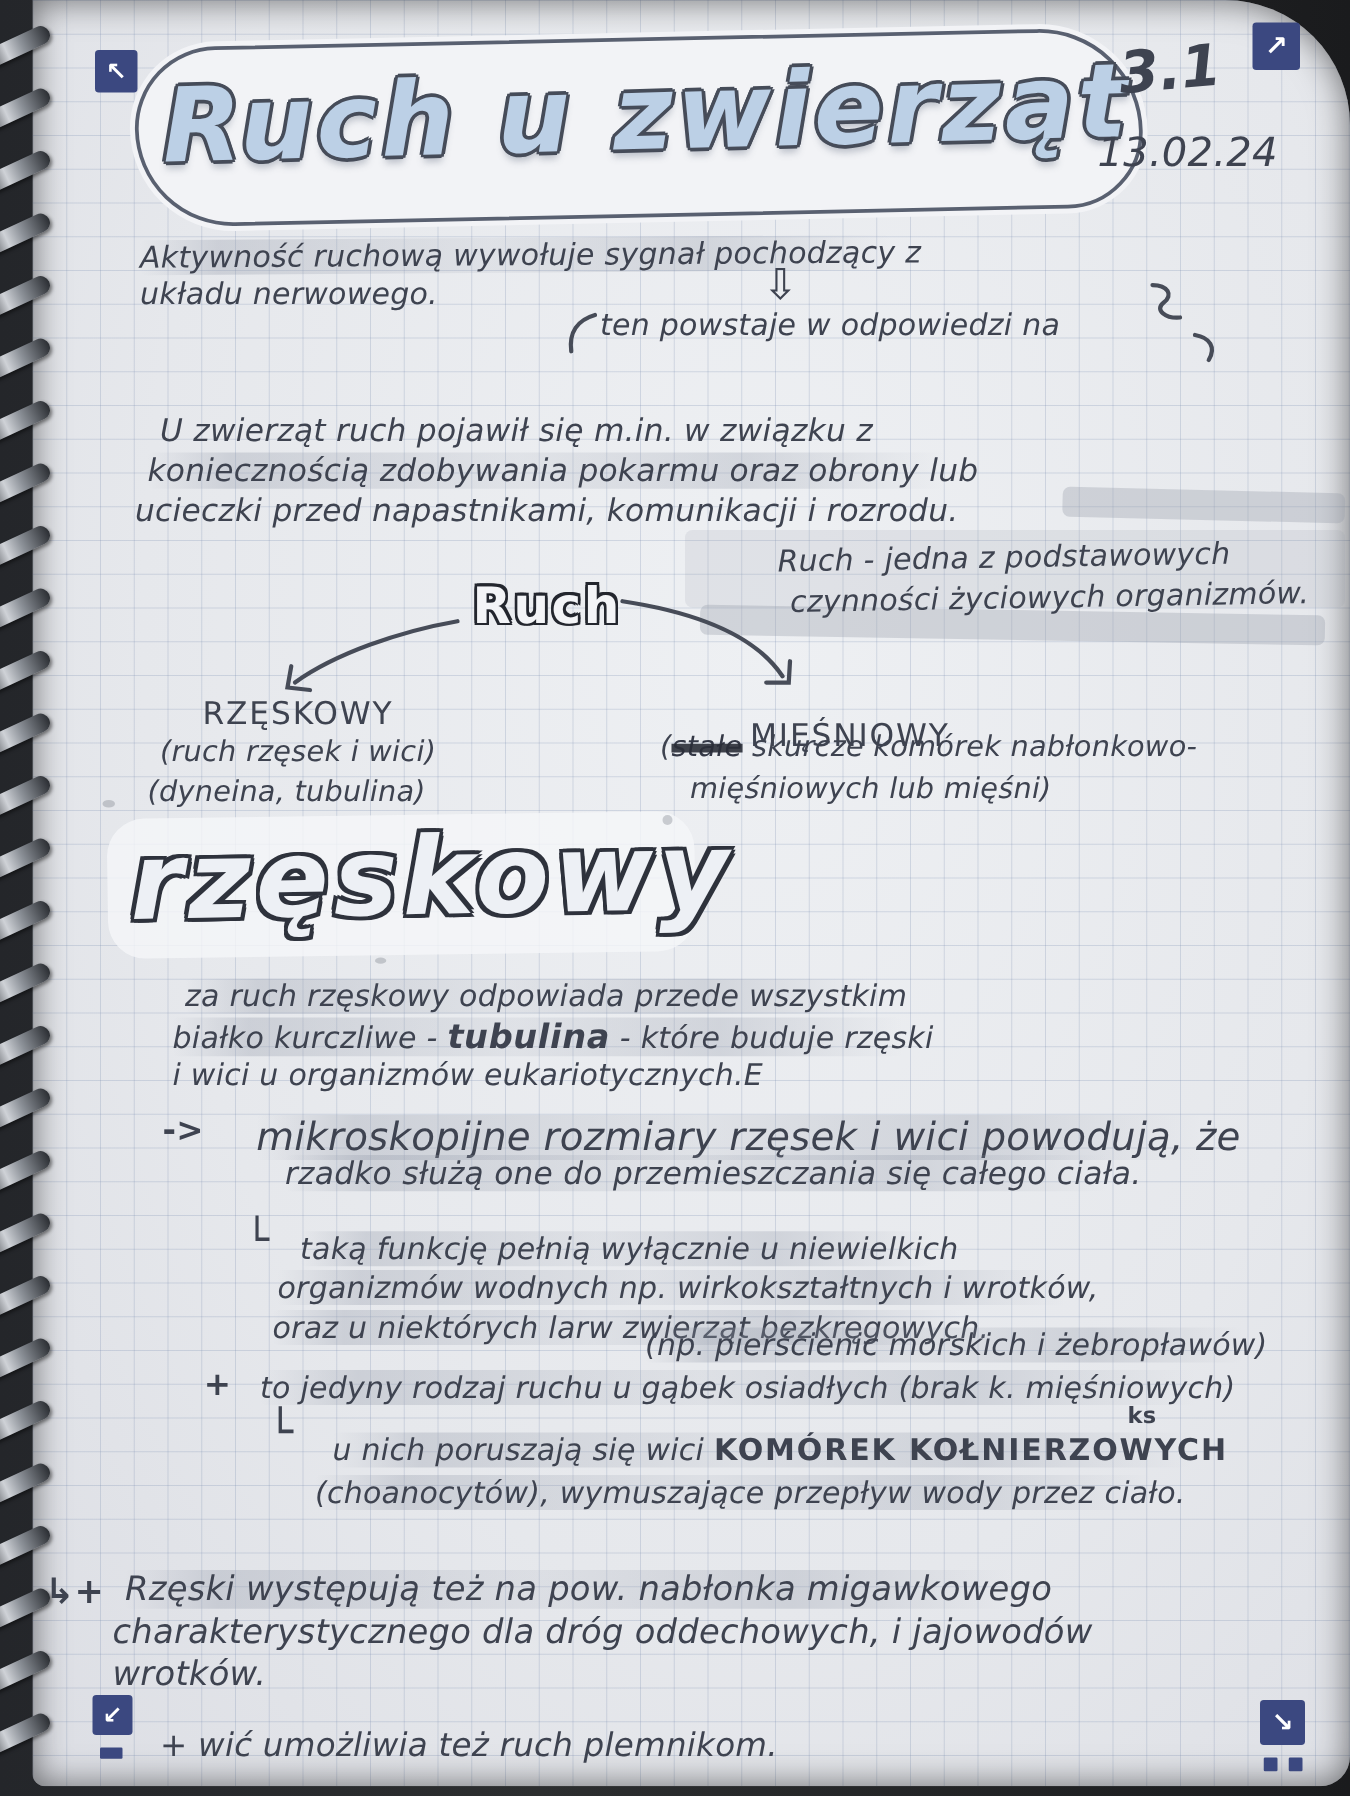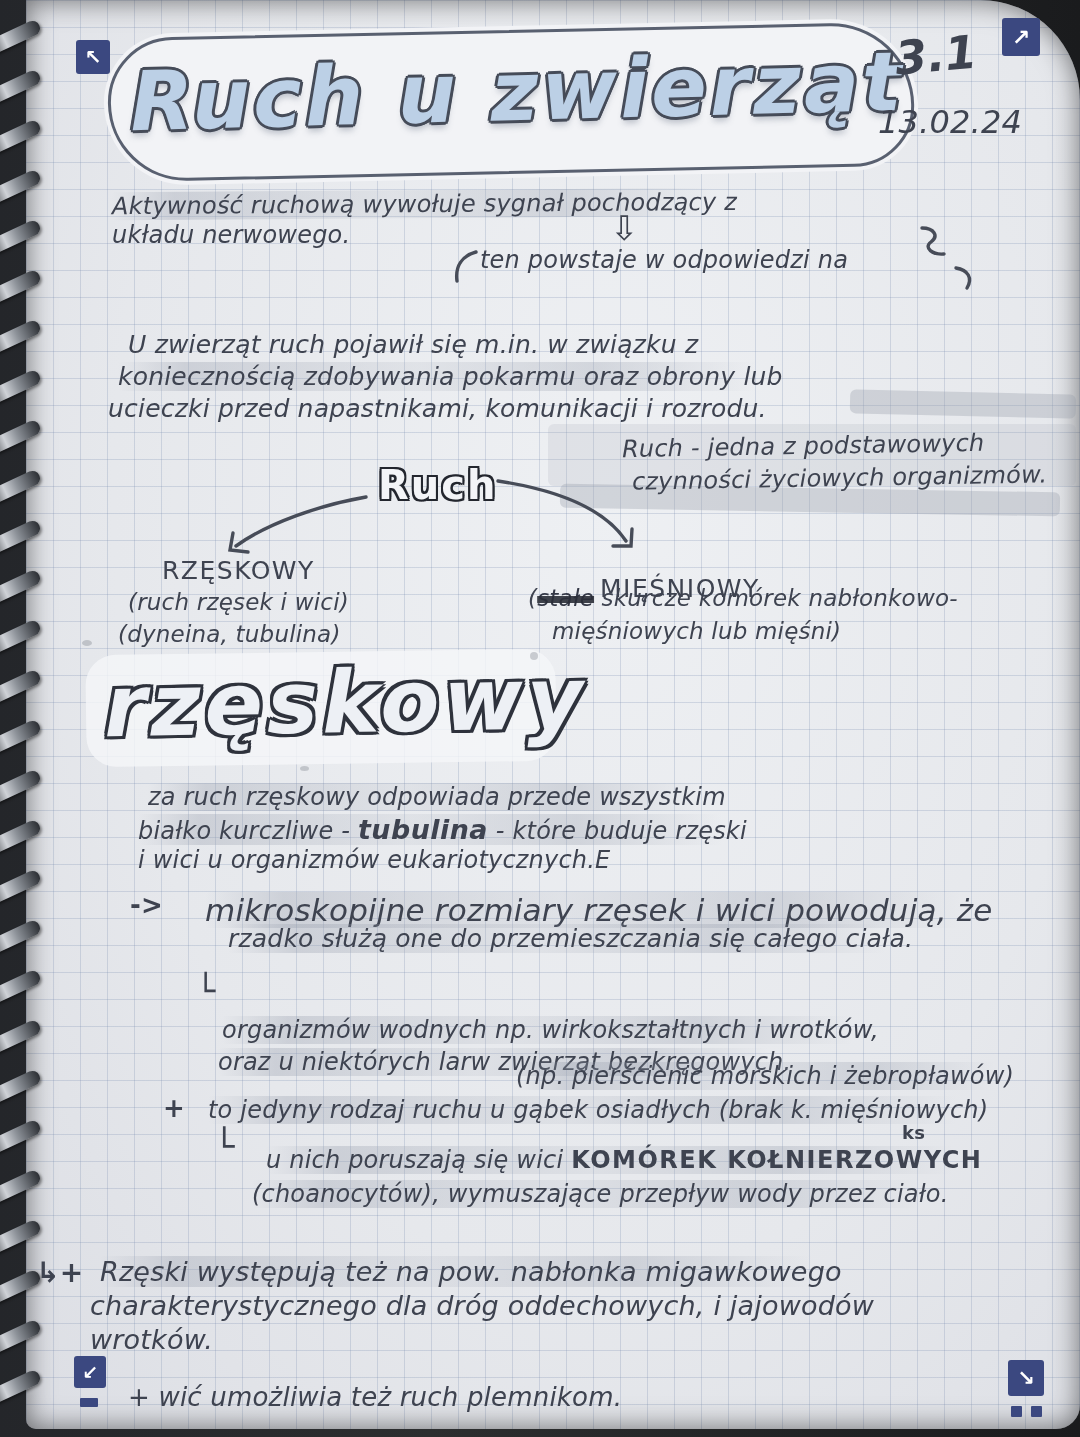--- a/index.html
+++ b/index.html
@@ -154,20 +154,21 @@
   <div class="ink smear" style="left:138px;top:814px;">
     <span>białko kurczliwe - </span><span class="boldword">tubulina</span><span> - które buduje rzęski</span>
   </div>
   <div class="ink" style="left:138px;top:846px;">i wici u organizmów eukariotycznych.E</div>
 
   <div class="ink bullet" style="left:130px;top:890px;font-size:26px;">-&gt;</div>
   <div class="ink smear" style="left:205px;top:892px;font-size:31px;">mikroskopijne rozmiary rzęsek i wici powodują, że</div>
   <div class="ink smear" style="left:228px;top:924px;font-size:25px;">rzadko służą one do przemieszczania się całego ciała.</div>
 
   <div class="ink bullet" style="left:196px;top:972px;font-size:32px;">└</div>
+  <div class="ink smear" style="left:240px;top:985px;">taką funkcję pełnią wyłącznie u niewielkich</div>
   <div class="ink smear" style="left:222px;top:1016px;">organizmów wodnych np. wirkokształtnych i wrotków,</div>
   <div class="ink smear" style="left:218px;top:1048px;">oraz u niektórych larw zwierząt bezkręgowych.</div>
   <div class="ink smallnote smear" style="left:516px;top:1062px;">(np. pierścienic morskich i żebropławów)</div>
 
   <div class="ink bullet" style="left:163px;top:1093px;font-size:26px;">+</div>
   <div class="ink smear" style="left:208px;top:1096px;">to jedyny rodzaj ruchu u gąbek osiadłych (brak k. mięśniowych)</div>
 
   <div class="ink bullet" style="left:214px;top:1126px;font-size:34px;">└</div>
   <div class="ink bullet" style="left:902px;top:1122px;font-size:18px;">ks</div>
   <div class="ink smear" style="left:266px;top:1146px;">

